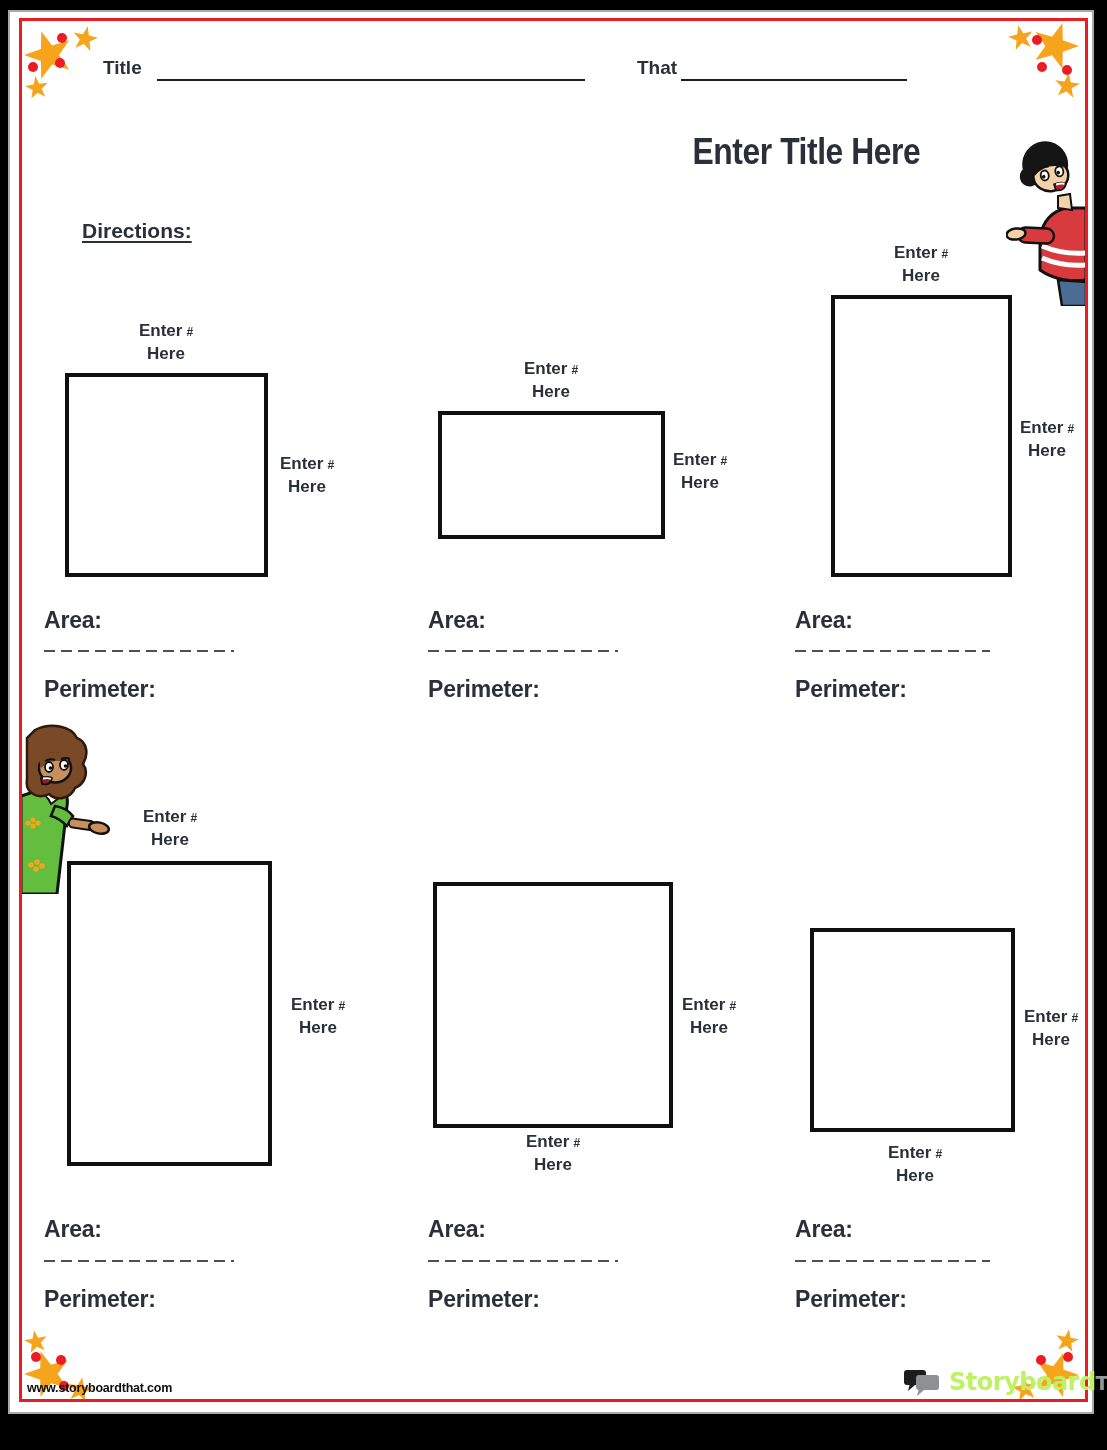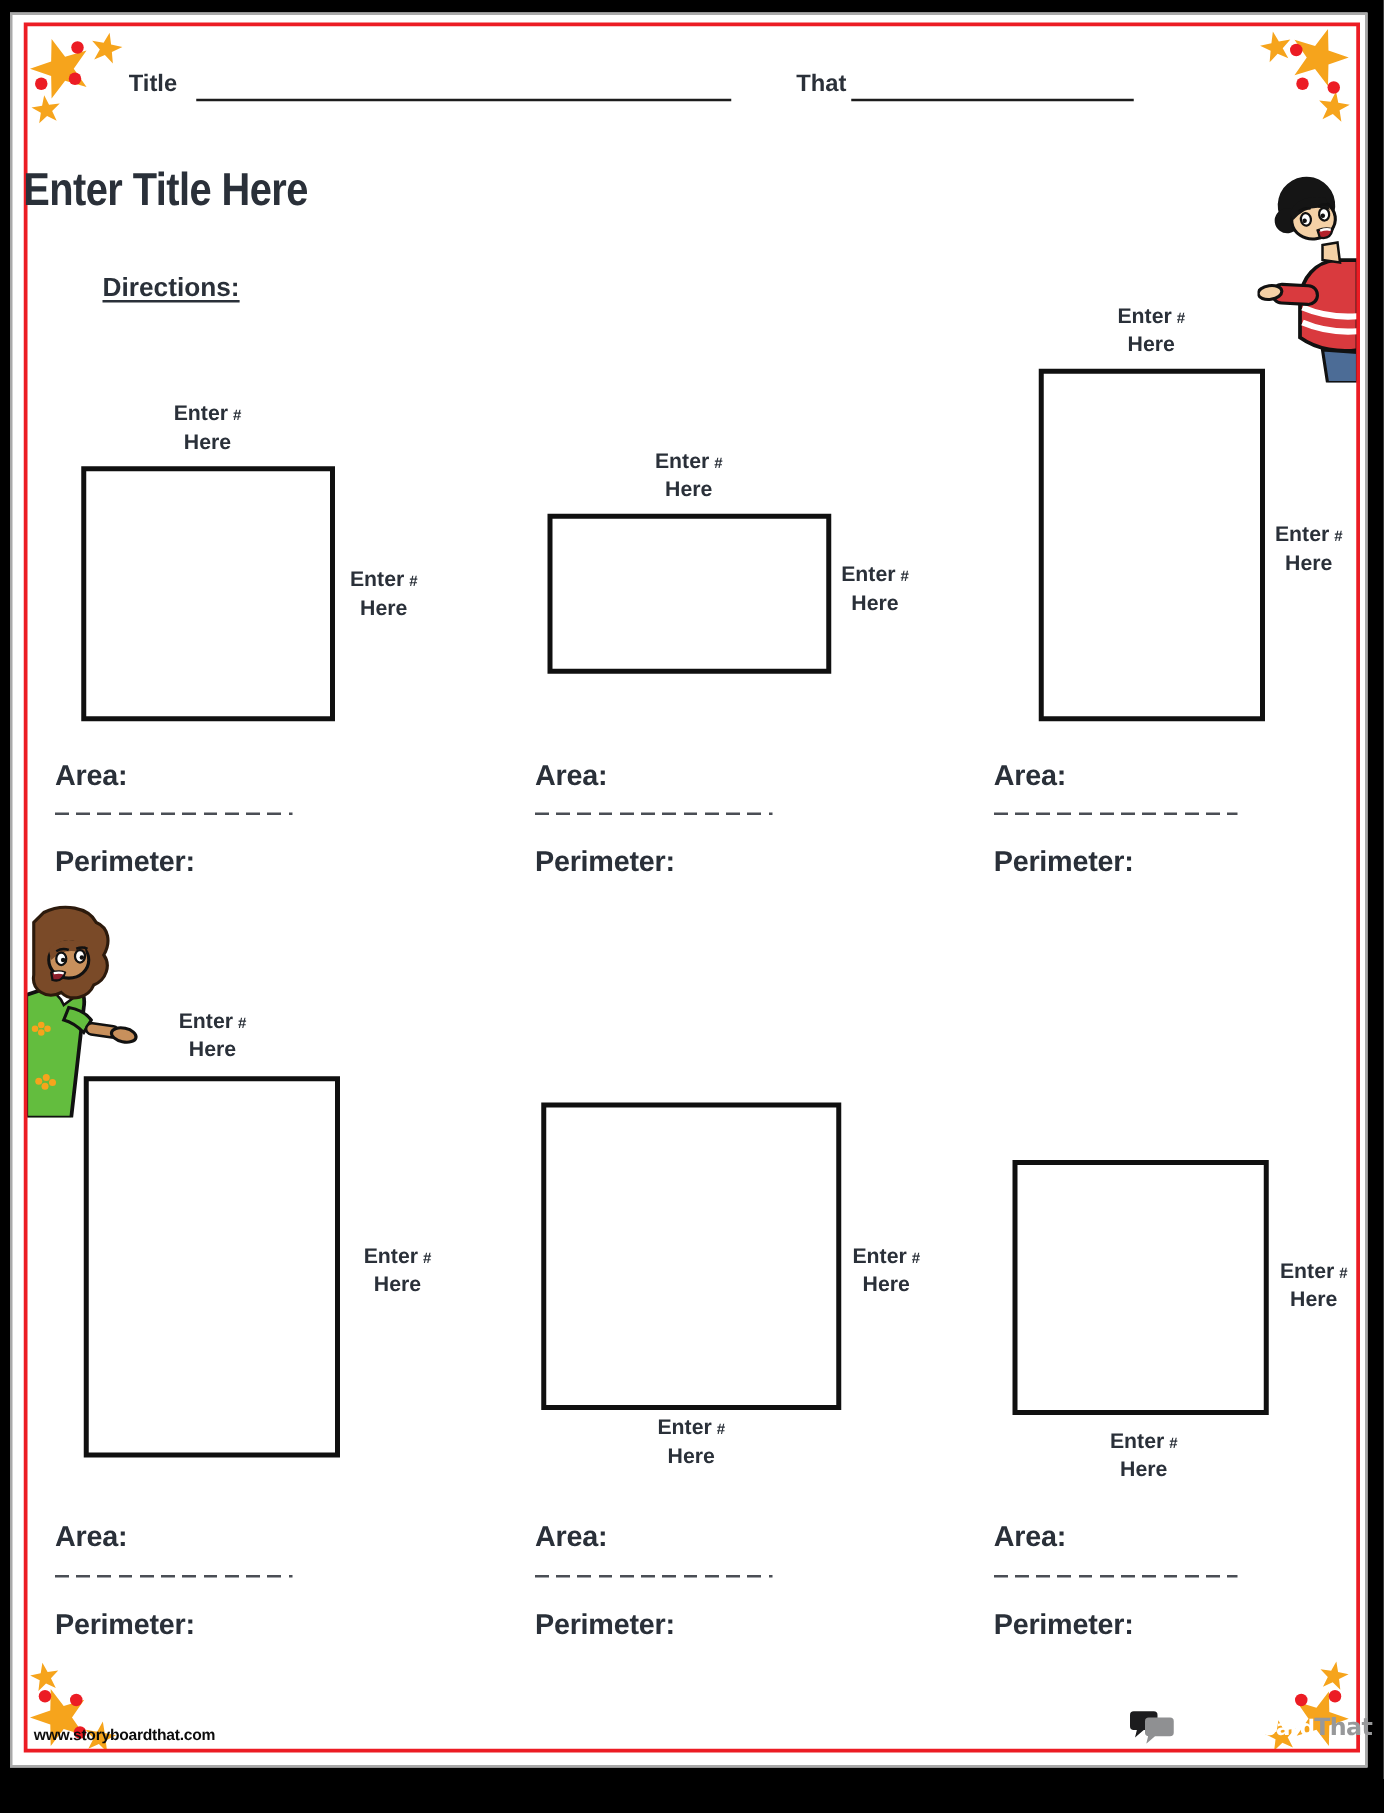--- a/index.html
+++ b/index.html
@@ -19,32 +19,32 @@
     left:19px;top:18px;width:1069px;height:1384px;box-sizing:border-box;
     border:3px solid var(--accent-red);z-index:5;pointer-events:none;
   }
   .stars{z-index:2;overflow:visible;}
   .char{z-index:3;}
   .txt{z-index:6;}
   .fill-gold{fill:var(--star-gold);}
   .fill-red{fill:var(--accent-red);}
   .field-label{font-size:19px;font-weight:700;color:var(--text-dark);}
   .write-line{height:0;border-bottom:2px solid #1c1c1c;}
-  .title{left:0;width:939px;top:131px;text-align:left;color:var(--text-dark);}
+  .title{left:0;width:939px;top:131px;text-align:right;color:var(--text-dark);}
   .title>span{display:inline-block;font-size:37px;font-weight:800;letter-spacing:-0.5px;transform:scaleX(0.86);transform-origin:center;white-space:nowrap;}
   .directions{font-size:21px;font-weight:700;color:var(--text-dark);text-decoration:underline;text-decoration-thickness:2px;text-underline-offset:3px;}
   .rect{border:4px solid #101010;box-sizing:border-box;background:#fff;z-index:4;}
   .enter-label{width:120px;text-align:center;font-weight:700;font-size:17px;line-height:21px;color:var(--text-dark);z-index:6;}
   .enter-label .hash{font-size:12px;margin-left:4px;}
   .rl{width:110px;}
   .res-label{font-size:23px;font-weight:700;color:var(--text-dark);letter-spacing:-0.2px;}
   .dash-line{height:2px;background:repeating-linear-gradient(90deg,var(--dash-gray) 0 11px,transparent 11px 17px);z-index:6;}
   .url-text{font-size:12.5px;font-weight:700;color:#0d0d0d;letter-spacing:-0.2px;}
   .logo{display:flex;align-items:center;gap:7px;font-family:"DejaVu Sans", sans-serif;}
-  .logo-sb{font-size:17px;font-weight:600;color:#ffffff;letter-spacing:-0.5px;}
+  .logo-sb{font-size:24px;font-weight:600;color:#bef264;letter-spacing:-0.5px;}
   .logo-that{font-size:19px;font-weight:600;color:var(--logo-gray);letter-spacing:-0.5px;}
 </style>
 </head>
 <body style="--accent-red: #EC1C24; --star-gold: #F6A41C; --text-dark: #2A3039; --dash-gray: #4A4E55; --logo-gray: #97989A;">
 
 <div class="abs sheet"></div>
 <div class="abs red-frame"></div>
 
 <svg width="0" height="0" style="position:absolute" aria-hidden="true">
   <defs>

